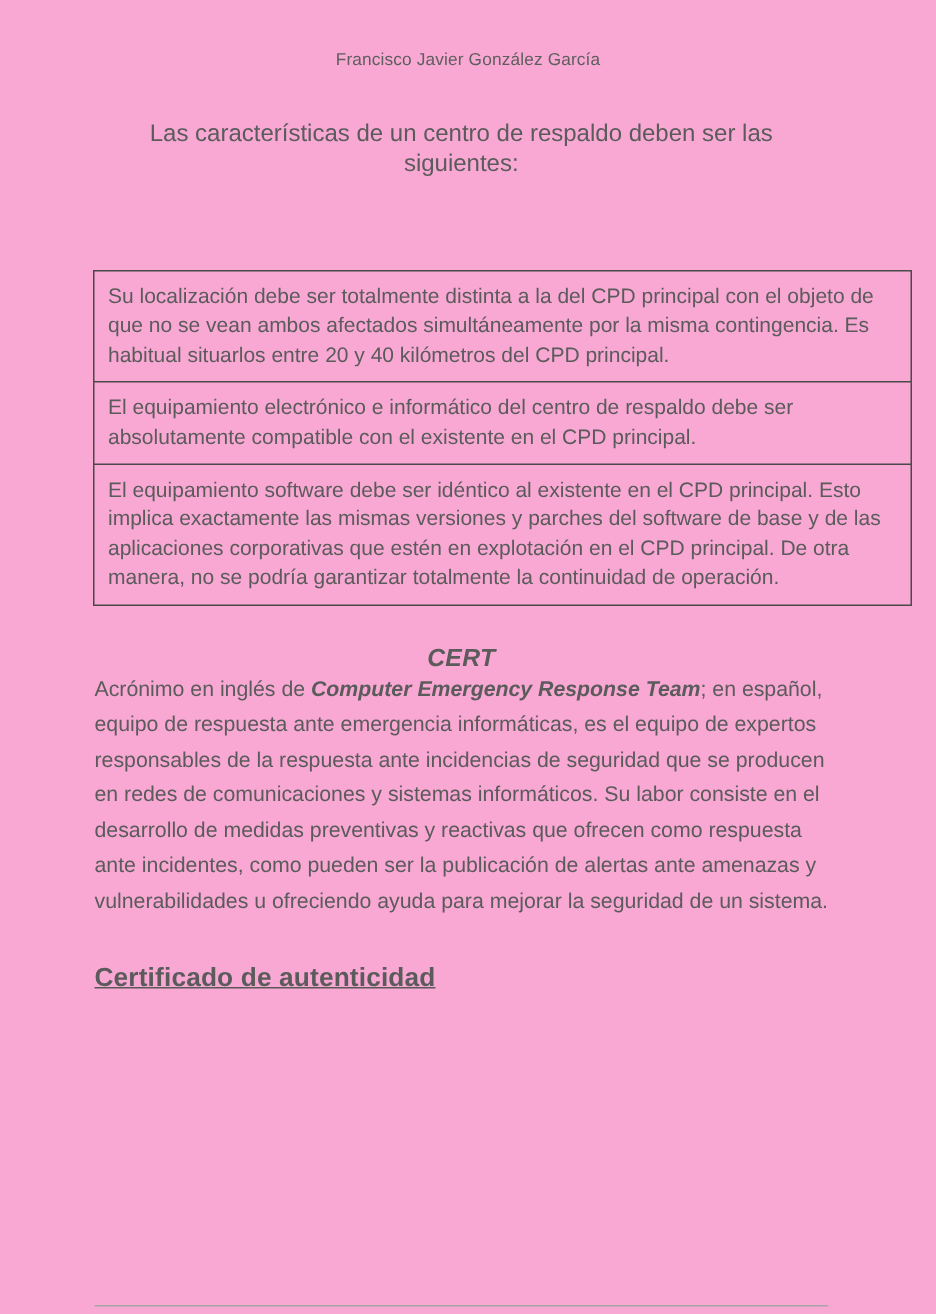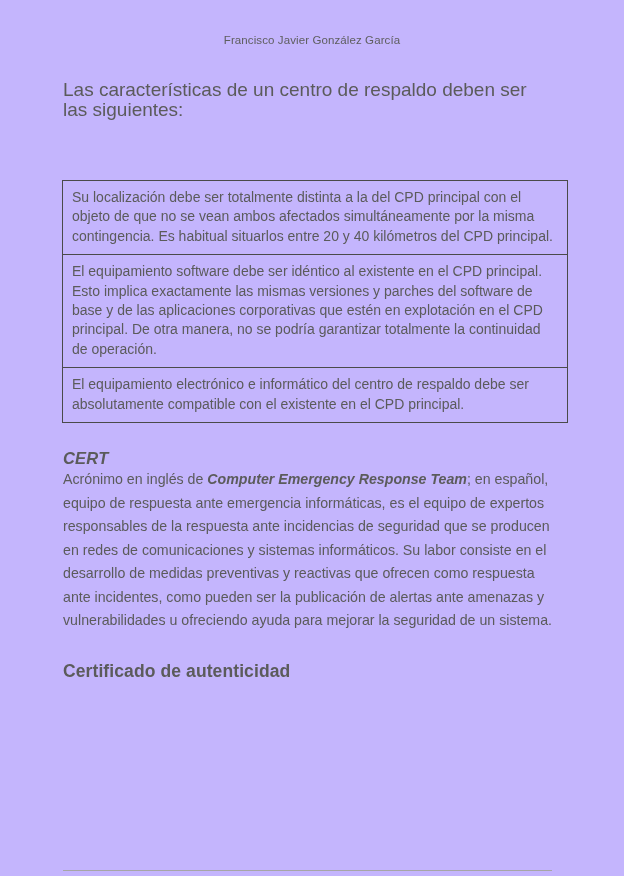--- a/index.html
+++ b/index.html
@@ -14,21 +14,21 @@
     overflow: hidden;
     font-family: "Liberation Sans", sans-serif;
     color: #595959;
     -webkit-font-smoothing: antialiased;
   }
 
   .page {
     position: relative;
     width: 624px;
     height: 876px;
-    background: #c4b5fd;
+    background: #f9a8d4;
     box-sizing: border-box;
   }
 
   
   .page-header {
     position: absolute;
     top: 33px;
     left: 0;
     width: 624px;
     text-align: center;
@@ -40,37 +40,38 @@
 
   
   .content {
     position: absolute;
     top: 80px;
     left: 63px;
     width: 489px;
   }
 
   .intro-line {
-    font-size: 19px;
+    font-size: 16px;
     line-height: 20px;
     color: #5b5b5b;
     margin: 0;
     padding: 0;
+    text-align: center;
   }
 
   
   .table-wrap {
     margin-top: 60px;
     margin-left: -1px;
     width: 490px;
   }
 
   table.features {
     border-collapse: collapse;
-    width: 506px;
+    width: 546px;
     table-layout: fixed;
     border: 1.6px solid #4a4a4a;
   }
 
   table.features td {
     border: 1.1px solid #4a4a4a;
     padding: 7px 9px 8px 9px;
     font-size: 14px;
     line-height: 19.4px;
     color: #5b5b5b;
@@ -80,32 +81,32 @@
   
   .h-cert {
     margin: 0;
     padding: 0;
     font-size: 16.5px;
     font-weight: bold;
     font-style: italic;
     color: #5b5b5b;
     letter-spacing: 0.2px;
   }
-  .block-cert-heading { margin-top: 26px; }
+  .block-cert-heading { margin-top: 26px; text-align: center; }
 
   .h-section {
     margin: 0;
     padding: 0;
     font-size: 17.5px;
     font-weight: bold;
     font-style: normal;
     color: #5b5b5b;
     letter-spacing: 0.1px;
   }
-  .block-section-heading { margin-top: 28px; }
+  .block-section-heading { margin-top: 28px; text-decoration: underline; }
 
   
   p.body-par {
     margin: 0;
     padding: 0;
     font-size: 14.2px;
     line-height: 23.5px;
     color: #5b5b5b;
   }
   .block-par-cert { margin-top: 18px; }
@@ -149,24 +150,24 @@
 
     <p class="intro-line">Las características de un centro de respaldo deben ser las siguientes:</p>
 
     <div class="table-wrap">
       <table class="features">
         <tbody>
           <tr>
             <td>Su localización debe ser totalmente distinta a la del CPD principal con el objeto de que no se vean ambos afectados simultáneamente por la misma contingencia. Es habitual situarlos entre 20 y 40 kilómetros del CPD principal.</td>
           </tr>
           <tr>
-            <td>El equipamiento software debe ser idéntico al existente en el CPD principal. Esto implica exactamente las mismas versiones y parches del software de base y de las aplicaciones corporativas que estén en explotación en el CPD principal. De otra manera, no se podría garantizar totalmente la continuidad de operación.</td>
+            <td>El equipamiento electrónico e informático del centro de respaldo debe ser absolutamente compatible con el existente en el CPD principal.</td>
           </tr>
           <tr>
-            <td>El equipamiento electrónico e informático del centro de respaldo debe ser absolutamente compatible con el existente en el CPD principal.</td>
+            <td>El equipamiento software debe ser idéntico al existente en el CPD principal. Esto implica exactamente las mismas versiones y parches del software de base y de las aplicaciones corporativas que estén en explotación en el CPD principal. De otra manera, no se podría garantizar totalmente la continuidad de operación.</td>
           </tr>
         </tbody>
       </table>
     </div>
 
     <div class="block-cert-heading">
       <h3 class="h-cert">CERT</h3>
     </div>
 
     <p class="body-par block-par-cert"><span>Acrónimo en inglés de </span><span class="bi">Computer Emergency Response Team</span><span>; en español, equipo de respuesta ante emergencia informáticas, es el equipo de expertos responsables de la respuesta ante incidencias de seguridad que se producen en redes de comunicaciones y sistemas informáticos. Su labor consiste en el desarrollo de medidas preventivas y reactivas que ofrecen como respuesta ante incidentes, como pueden ser la publicación de alertas ante amenazas y vulnerabilidades u ofreciendo ayuda para mejorar la seguridad de un sistema.</span></p>

